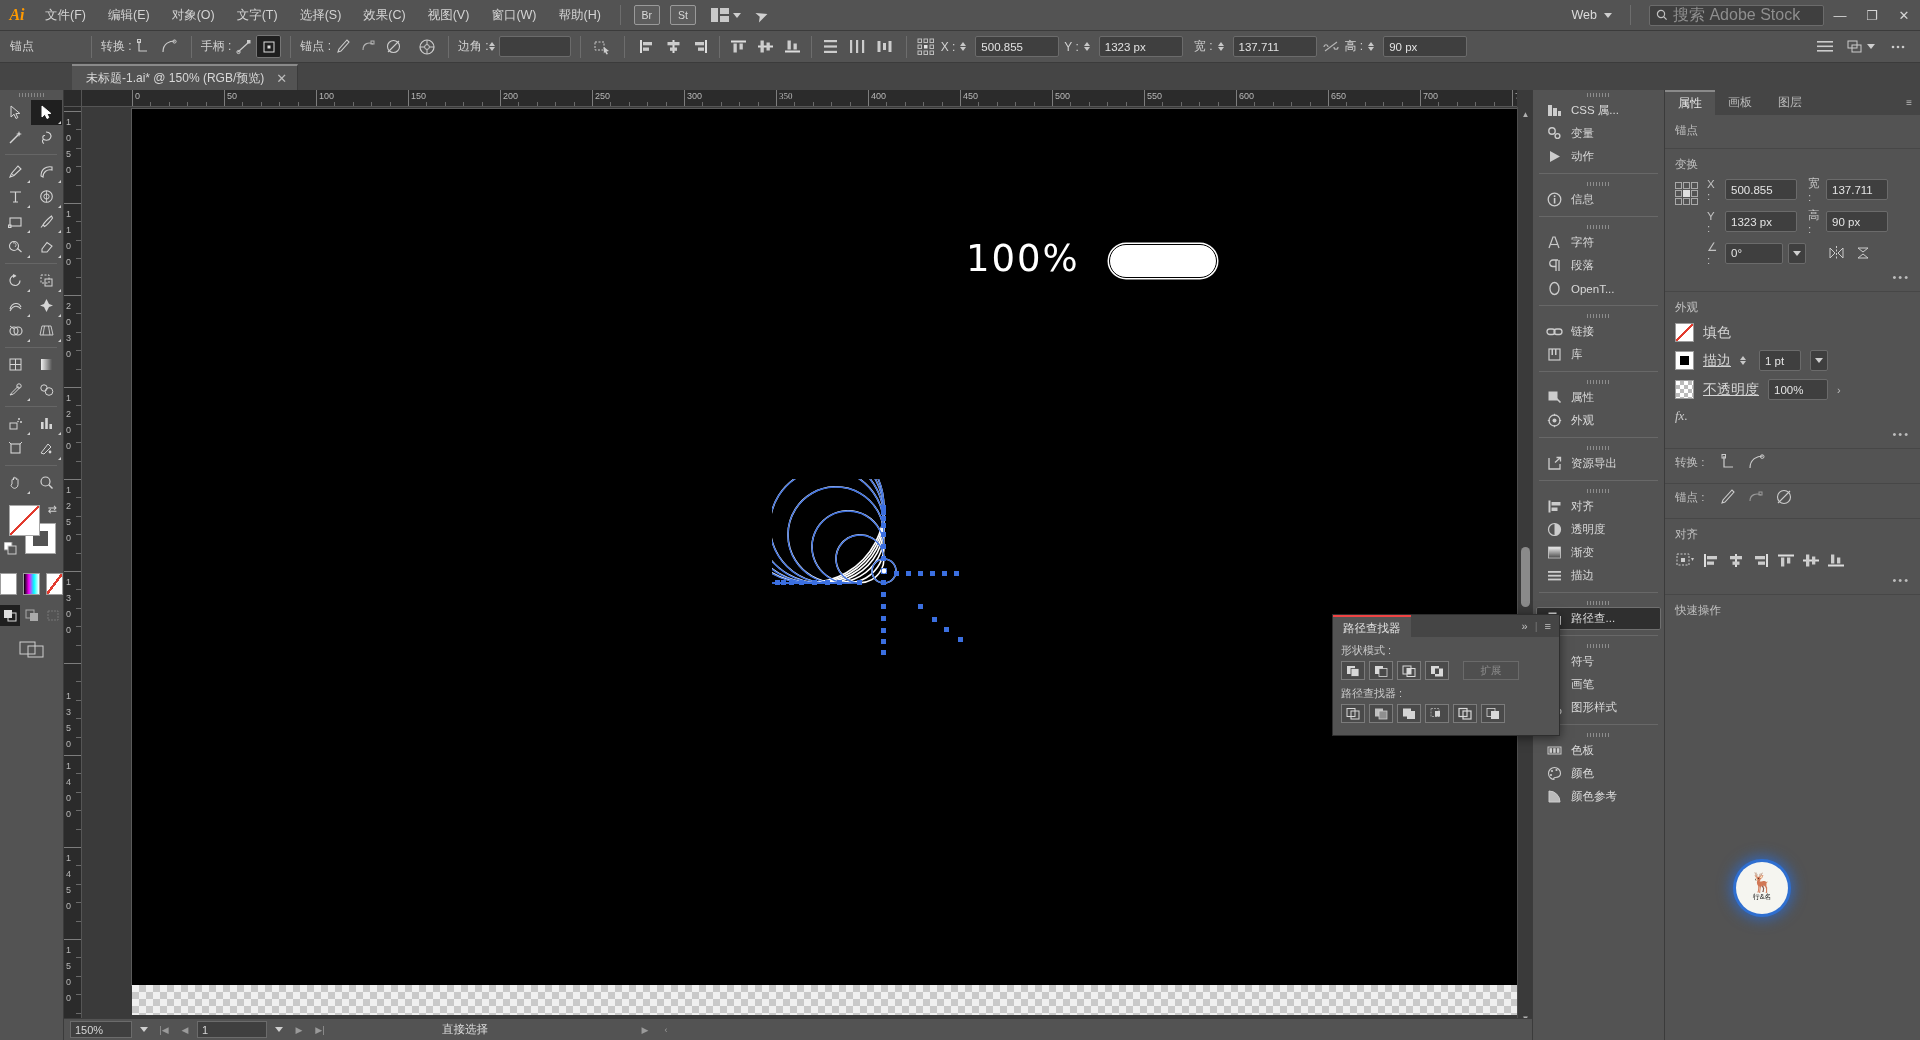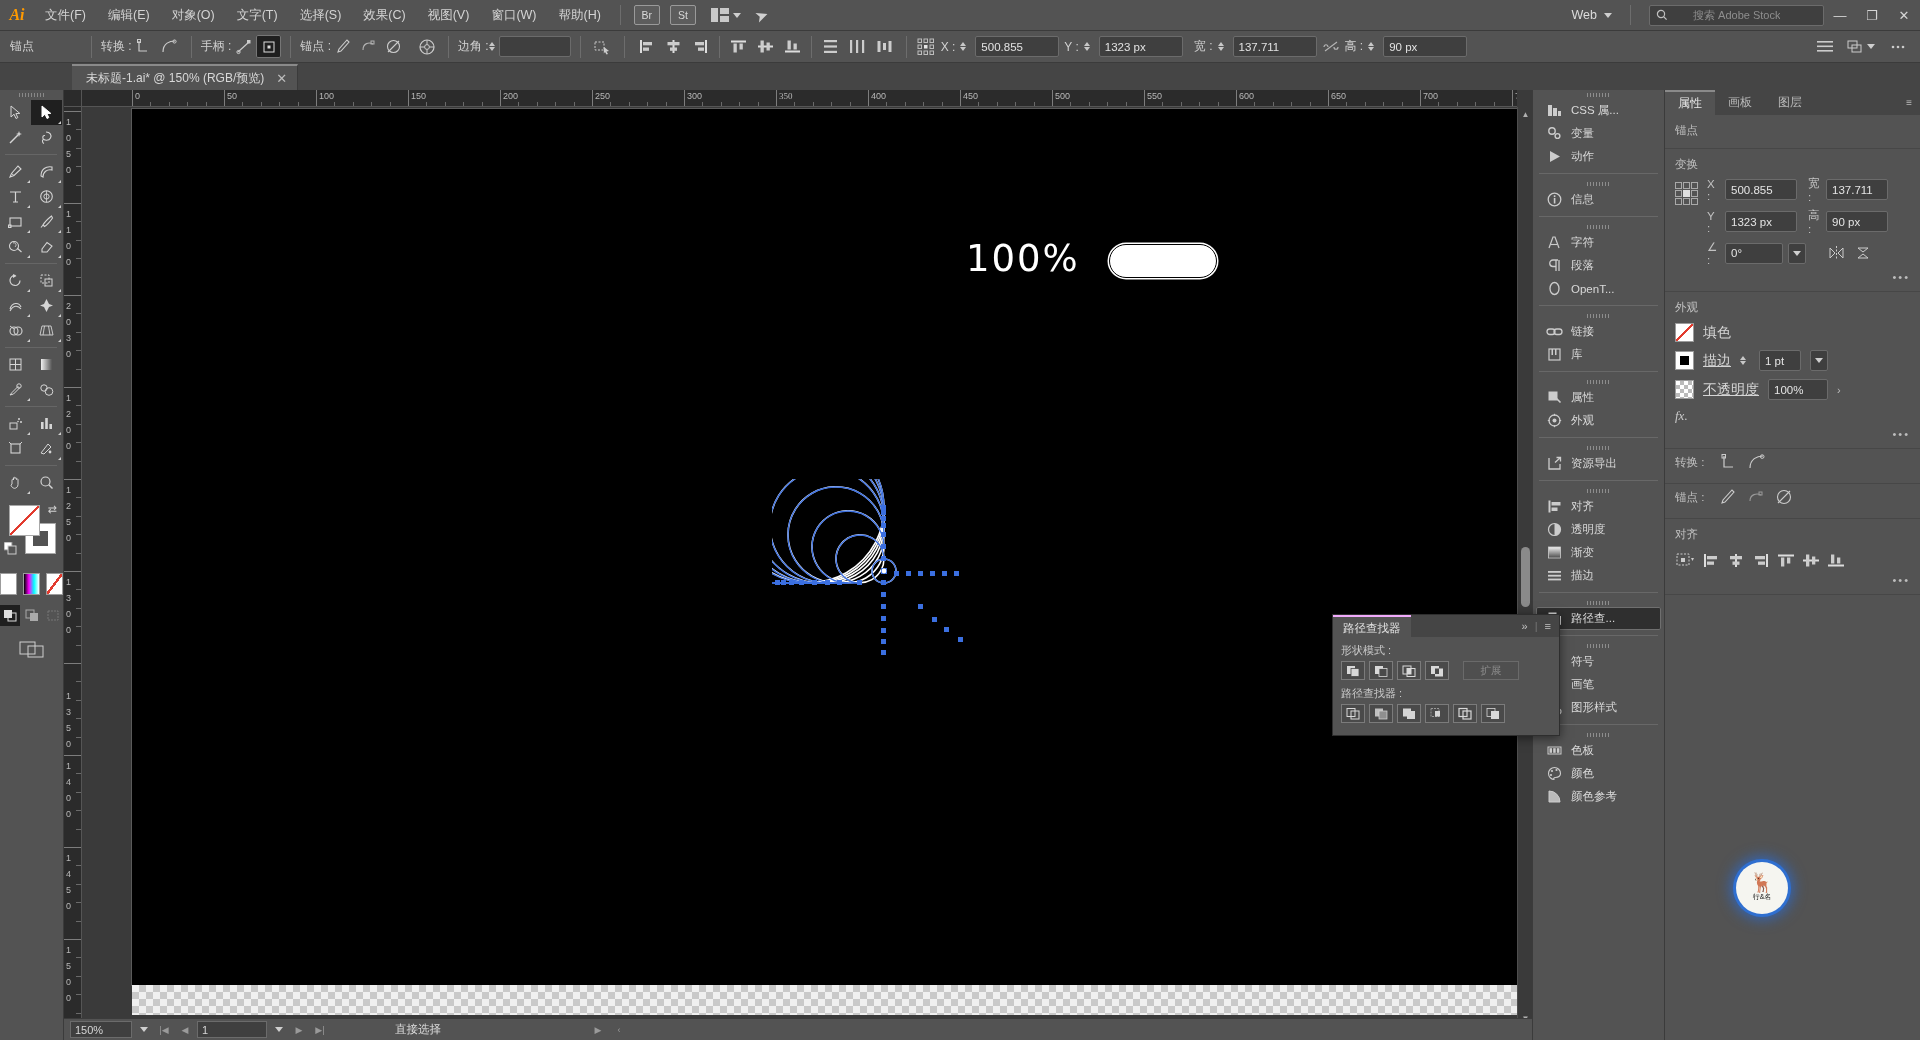--- a/index.html
+++ b/index.html
@@ -40,21 +40,21 @@
   .arrange-grid i:nth-child(1){ grid-row: 1 / span 2; }
   .chev { width: 0; height: 0; border-left: 4px solid transparent; border-right: 4px solid transparent; border-top: 5px solid #cfcfcf; }
   .rocket { margin-left: 14px; font-size: 16px; color: #d0d0d0; transform: rotate(-20deg); }
   .mb-right { margin-left: auto; display: flex; align-items: center; height: 31px; }
   .web-btn { display:flex; align-items:center; gap:7px; padding: 0 10px; font-size: 12.5px; color:#dcdcdc;}
   .stock-search {
     width: 175px; height: 21px; background: #3f3f3f; border: 1px solid #6b6b6b;
     border-radius: 2px; display: flex; align-items: center; padding: 0 6px; gap: 5px;
     margin-left: 10px;
   }
-  .stock-search .ph { font-size: 11px; color: #8e8e8e; white-space: nowrap; overflow: hidden; margin-left: 20px; }
+  .stock-search .ph { font-size: 16px; color: #8e8e8e; white-space: nowrap; overflow: hidden; }
   .wbtn { width: 32px; height: 31px; display:flex; align-items:center; justify-content:center; color:#d5d5d5; font-size: 13px; }
 
   
   .controlbar {
     position: absolute; left: 0; top: 31px; width: 1920px; height: 32px;
     background: #535353; border-bottom: 1px solid #3b3b3b;
     display: flex; align-items: center; padding-left: 10px; gap: 0;
   }
   .cb-label { font-size: 12px; color: #d2d2d2; white-space: nowrap; }
   .cb-sep { width: 1px; height: 22px; background: #6d6d6d; margin: 0 9px; }
@@ -183,21 +183,21 @@
   
   .statusbar {
     position:absolute; left: 64px; bottom: 0; right: 388px; height: 22px;
     background: #535353; border-top: 1px solid #3b3b3b;
     display: flex; align-items: center; padding: 0 6px; gap: 3px; font-size: 11px; color: #d6d6d6;
   }
   .zoom-box { width: 62px; height: 17px; background:#3f3f3f; border:1px solid #6b6b6b; display:flex; align-items:center; padding: 0 4px; font-size:11px; }
   .sb-drop { width: 17px; height: 17px; display:flex; align-items:center; justify-content:center; }
   .nav-btn { width: 18px; height: 17px; display:flex; align-items:center; justify-content:center; color:#9a9a9a; font-size: 9px; }
   .page-box { width: 70px; height: 17px; background:#3f3f3f; border:1px solid #6b6b6b; display:flex; align-items:center; padding:0 4px; }
-  .status-text { margin-left: 63px; font-size: 11.5px; color:#dcdcdc; }
+  .status-text { margin-left: 110px; font-size: 11.5px; color:#dcdcdc; }
 
   
   .dock {
     position:absolute; right: 256px; top: 90px; width: 132px; bottom: 0;
     background: #535353; border-left: 1px solid #3b3b3b;
   }
   .dock-grip { height: 9px; display:flex; align-items:center; justify-content:center; }
   .dock-grip::after { content:''; width: 24px; height: 4px;
     background: repeating-linear-gradient(90deg,#8d8d8d 0 1px,transparent 1px 3px); }
   .dock-item {
@@ -242,21 +242,21 @@
   .irow-label { font-size: 11.5px; color:#c2c2c2; width: 36px; }
   .ibtn { width: 22px; height: 20px; display:flex; align-items:center; justify-content:center; color:#cfcfcf; }
   .align-icons { display:flex; gap:3px; padding: 4px 10px; align-items:center; }
 
   
   .pf-panel {
     position:absolute; left: 1332px; top: 614px; width: 228px; height: 122px;
     background: #535353; border: 1px solid #2e2e2e; box-shadow: 0 2px 10px rgba(0,0,0,.5);
   }
   .pf-head { height: 22px; background:#454545; display:flex; align-items:center; }
-  .pf-tab { padding: 0 10px; height: 22px; line-height: 22px; font-size: 11.5px; color:#e2e2e2; background:#535353; border-top: 2px solid #f0abfc; }
+  .pf-tab { padding: 0 10px; height: 22px; line-height: 22px; font-size: 11.5px; color:#e2e2e2; background:#535353; border-top: 2px solid #ef4444; }
   .pf-head-right { margin-left:auto; display:flex; align-items:center; gap:7px; padding-right: 8px; color:#c2c2c2; font-size: 11px;}
   .pf-sec-label { font-size: 11px; color:#c9c9c9; padding: 6px 8px 3px; }
   .pf-btns { display:flex; gap: 4px; padding: 0 8px; align-items:center; }
   .pf-btn { width: 24px; height: 19px; border:1px solid #7b7b7b; background:#4a4a4a; display:flex; align-items:center; justify-content:center; }
   .pf-expand { margin-left: 10px; width: 56px; height: 19px; border:1px solid #6a6a6a; background:#4f4f4f; display:flex;align-items:center;justify-content:center; font-size:10.5px; color:#8d8d8d; }
 
   
   .wm {
     position:absolute; left: 1736px; top: 862px; width: 52px; height: 52px;
     border-radius: 50%; background: #f5f5f0;
@@ -1460,20 +1460,23 @@
             <svg width="18" height="15" viewBox="0 0 18 15">
               <rect x="1" y="11.5" width="16" height="2" fill="#ddd"></rect>
               <rect x="4" y="1.5" width="3.3" height="9" fill="#ccc"></rect>
               <rect x="10" y="4.5" width="3.3" height="6" fill="#ccc"></rect>
             </svg>
           </div>
       </div>
       <div class="dots">•••</div>
     </div>
 
+    <div class="psec" style="border-bottom:none">
+      <div class="psec-title">快速操作</div>
+    </div>
   </div>
 
   <div class="pf-panel">
     <div class="pf-head">
       <div class="pf-tab">路径查找器</div>
       <div class="pf-head-right">
         <span>»</span>
         <span style="color:#777">|</span>
         <span>≡</span>
       </div>

